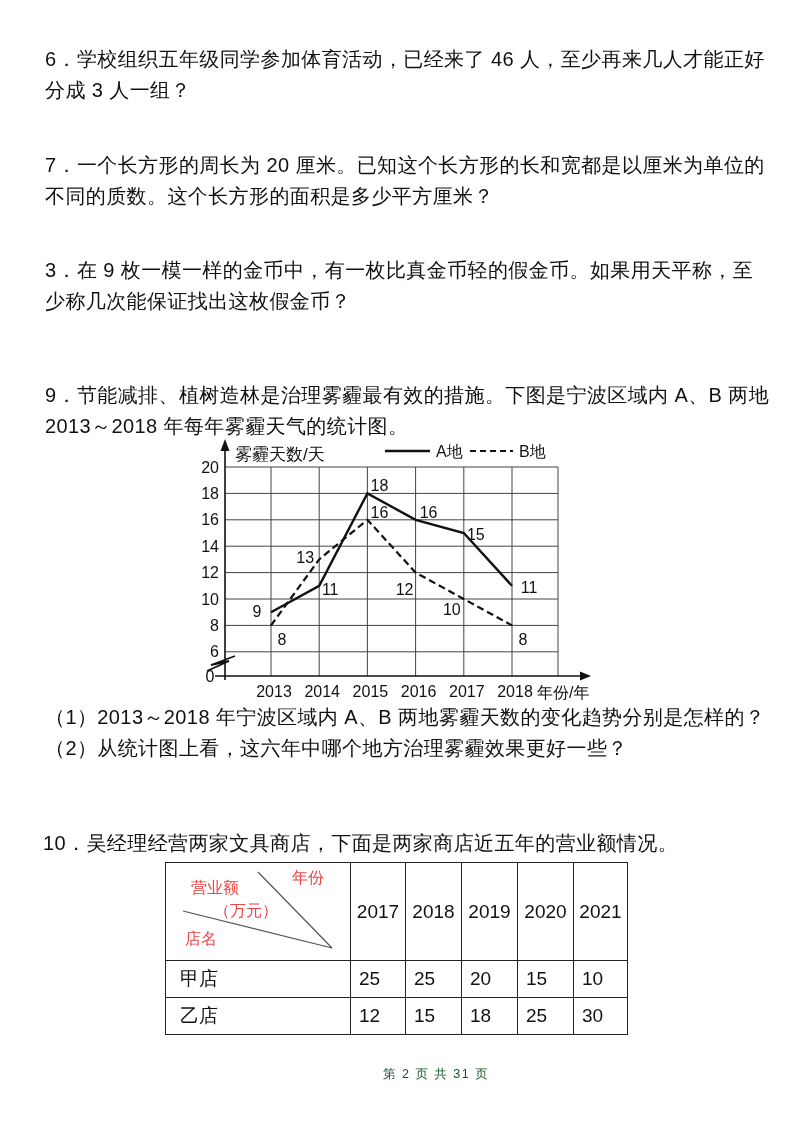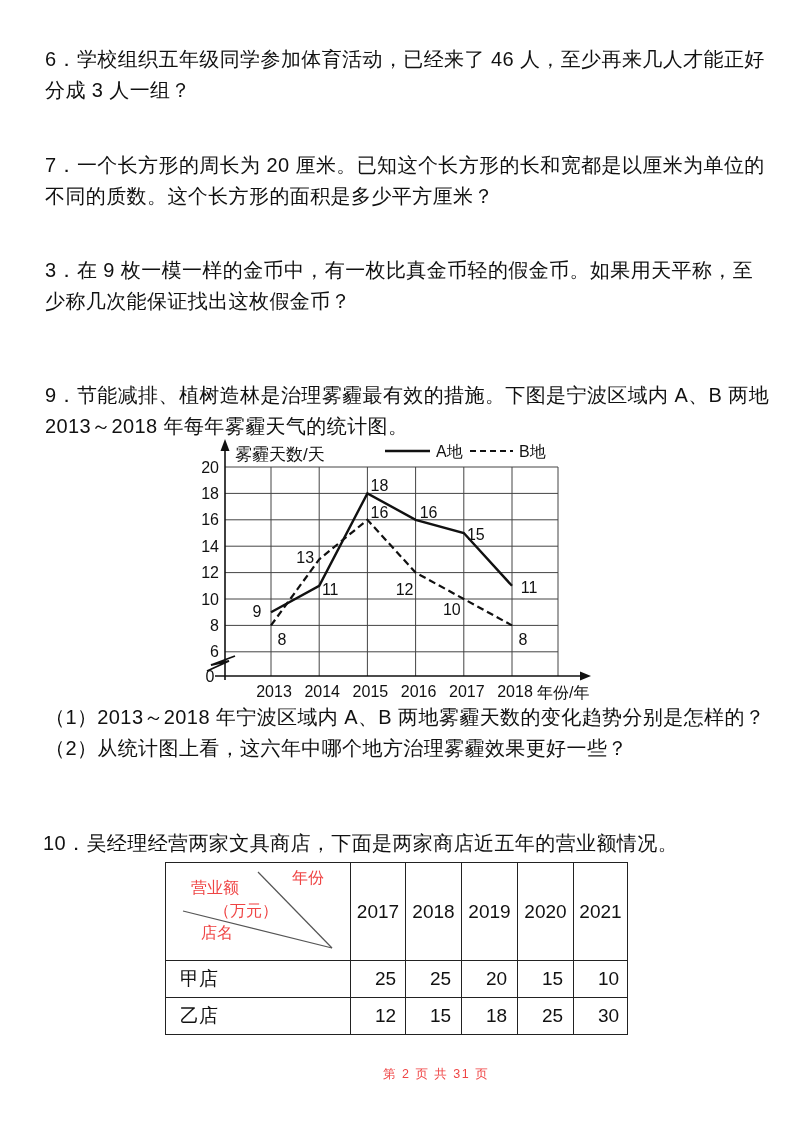--- a/index.html
+++ b/index.html
@@ -15,29 +15,29 @@
   #q8{top:255px}
   #q9{top:380px}
   #q9sub{top:702px}
   #q10{top:828px;left:43px}
   .chart{position:absolute;left:195px;top:437px;}
   svg text{font-family:"Liberation Sans","DejaVu Sans",sans-serif;fill:#111;}
   .tbl{position:absolute;left:165px;top:862px;border-collapse:collapse;table-layout:fixed;}
   .tbl td{border:1.5px solid #222;font-size:19px;color:#111;padding:0;vertical-align:middle;}
   .tbl td.yearhead{text-align:center;height:97px;}
   .tbl td.store{padding-left:14px;height:36px;}
-  .tbl td.val{padding-left:24px;height:36px;}
+  .tbl td.val{padding-left:8px;height:36px;}
   .corner{position:relative;height:97px;}
   .corner svg{position:absolute;left:0;top:0;}
   .corner span{position:absolute;font-size:16px;color:#ef4444;white-space:nowrap;}
   .c-value{left:25px;top:15px;}
   .c-unit{left:48px;top:38px;}
-  .c-store{left:19px;top:60px;margin-left:16px;}
+  .c-store{left:19px;top:66px;}
   .c-year{left:126px;top:5px;}
-  .footer{position:absolute;left:383px;top:1066px;font-size:12.5px;color:#ef4444;
+  .footer{position:absolute;left:383px;top:1066px;font-size:12.5px;color:#14532d;
           letter-spacing:1.5px;}
 </style>
 </head>
 <body>
 
 <div class="page">
 
   <div class="q" id="q6">
     <div class="qline">6．学校组织五年级同学参加体育活动，已经来了 46 人，至少再来几人才能正好</div>
     <div class="qline">分成 3 人一组？</div>

